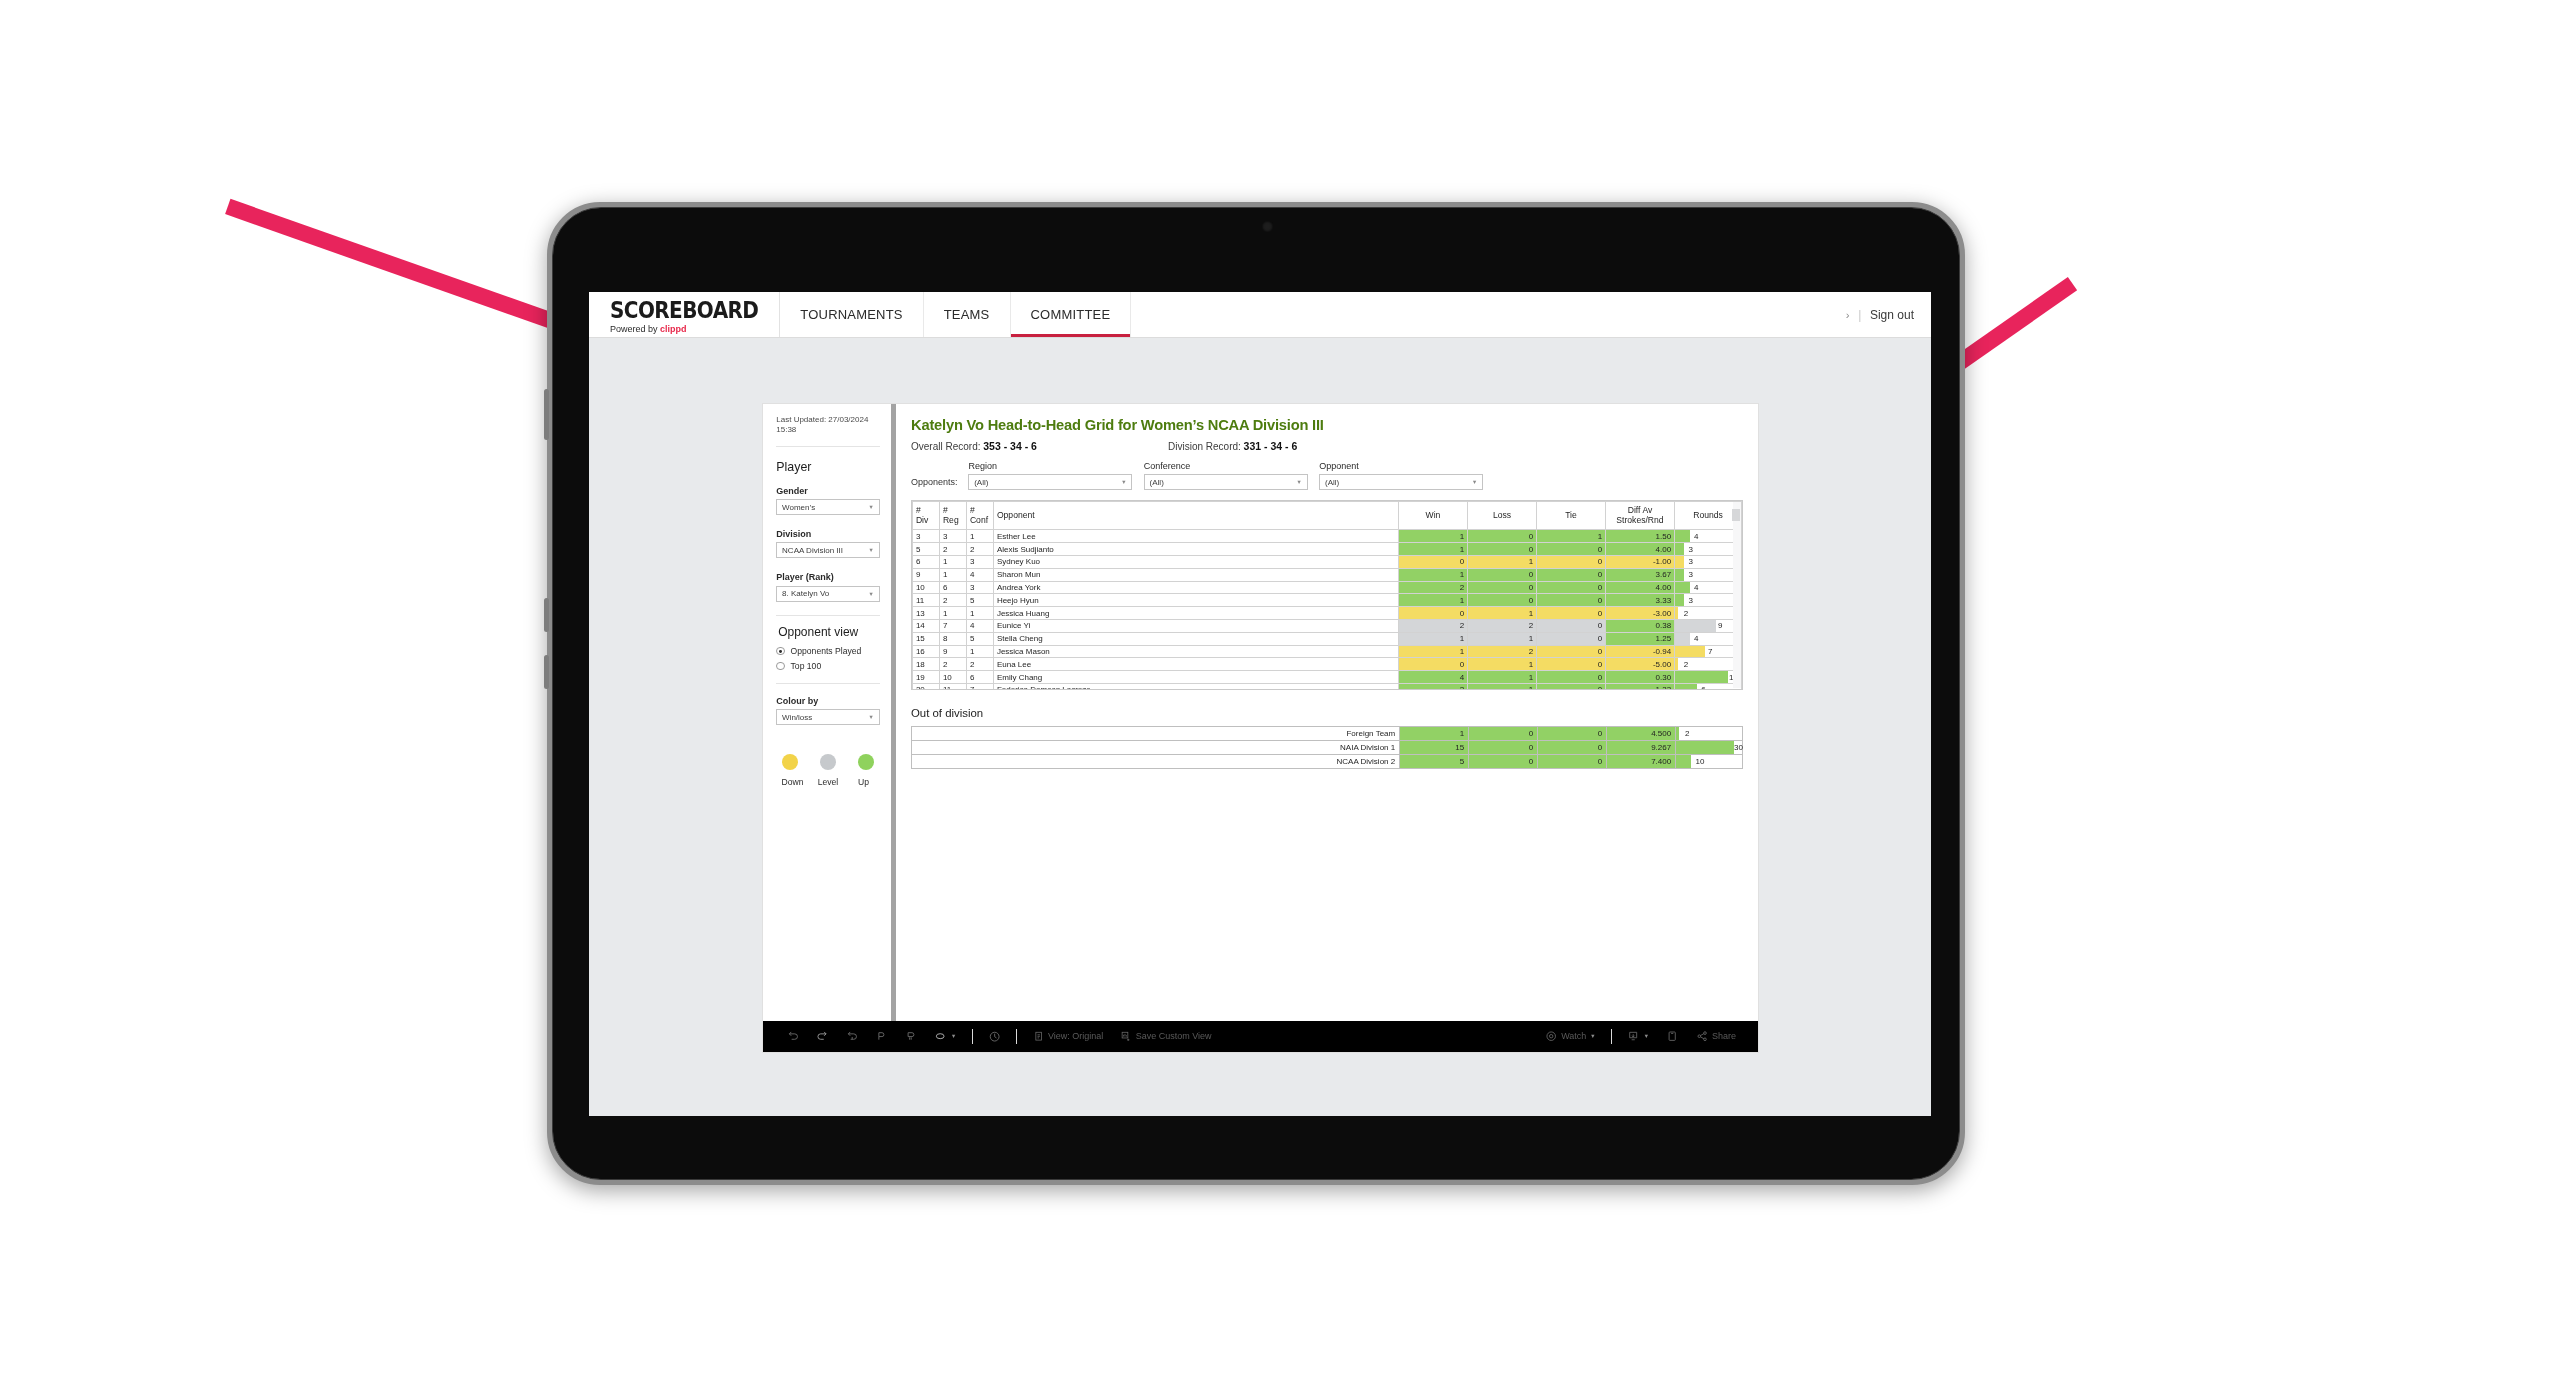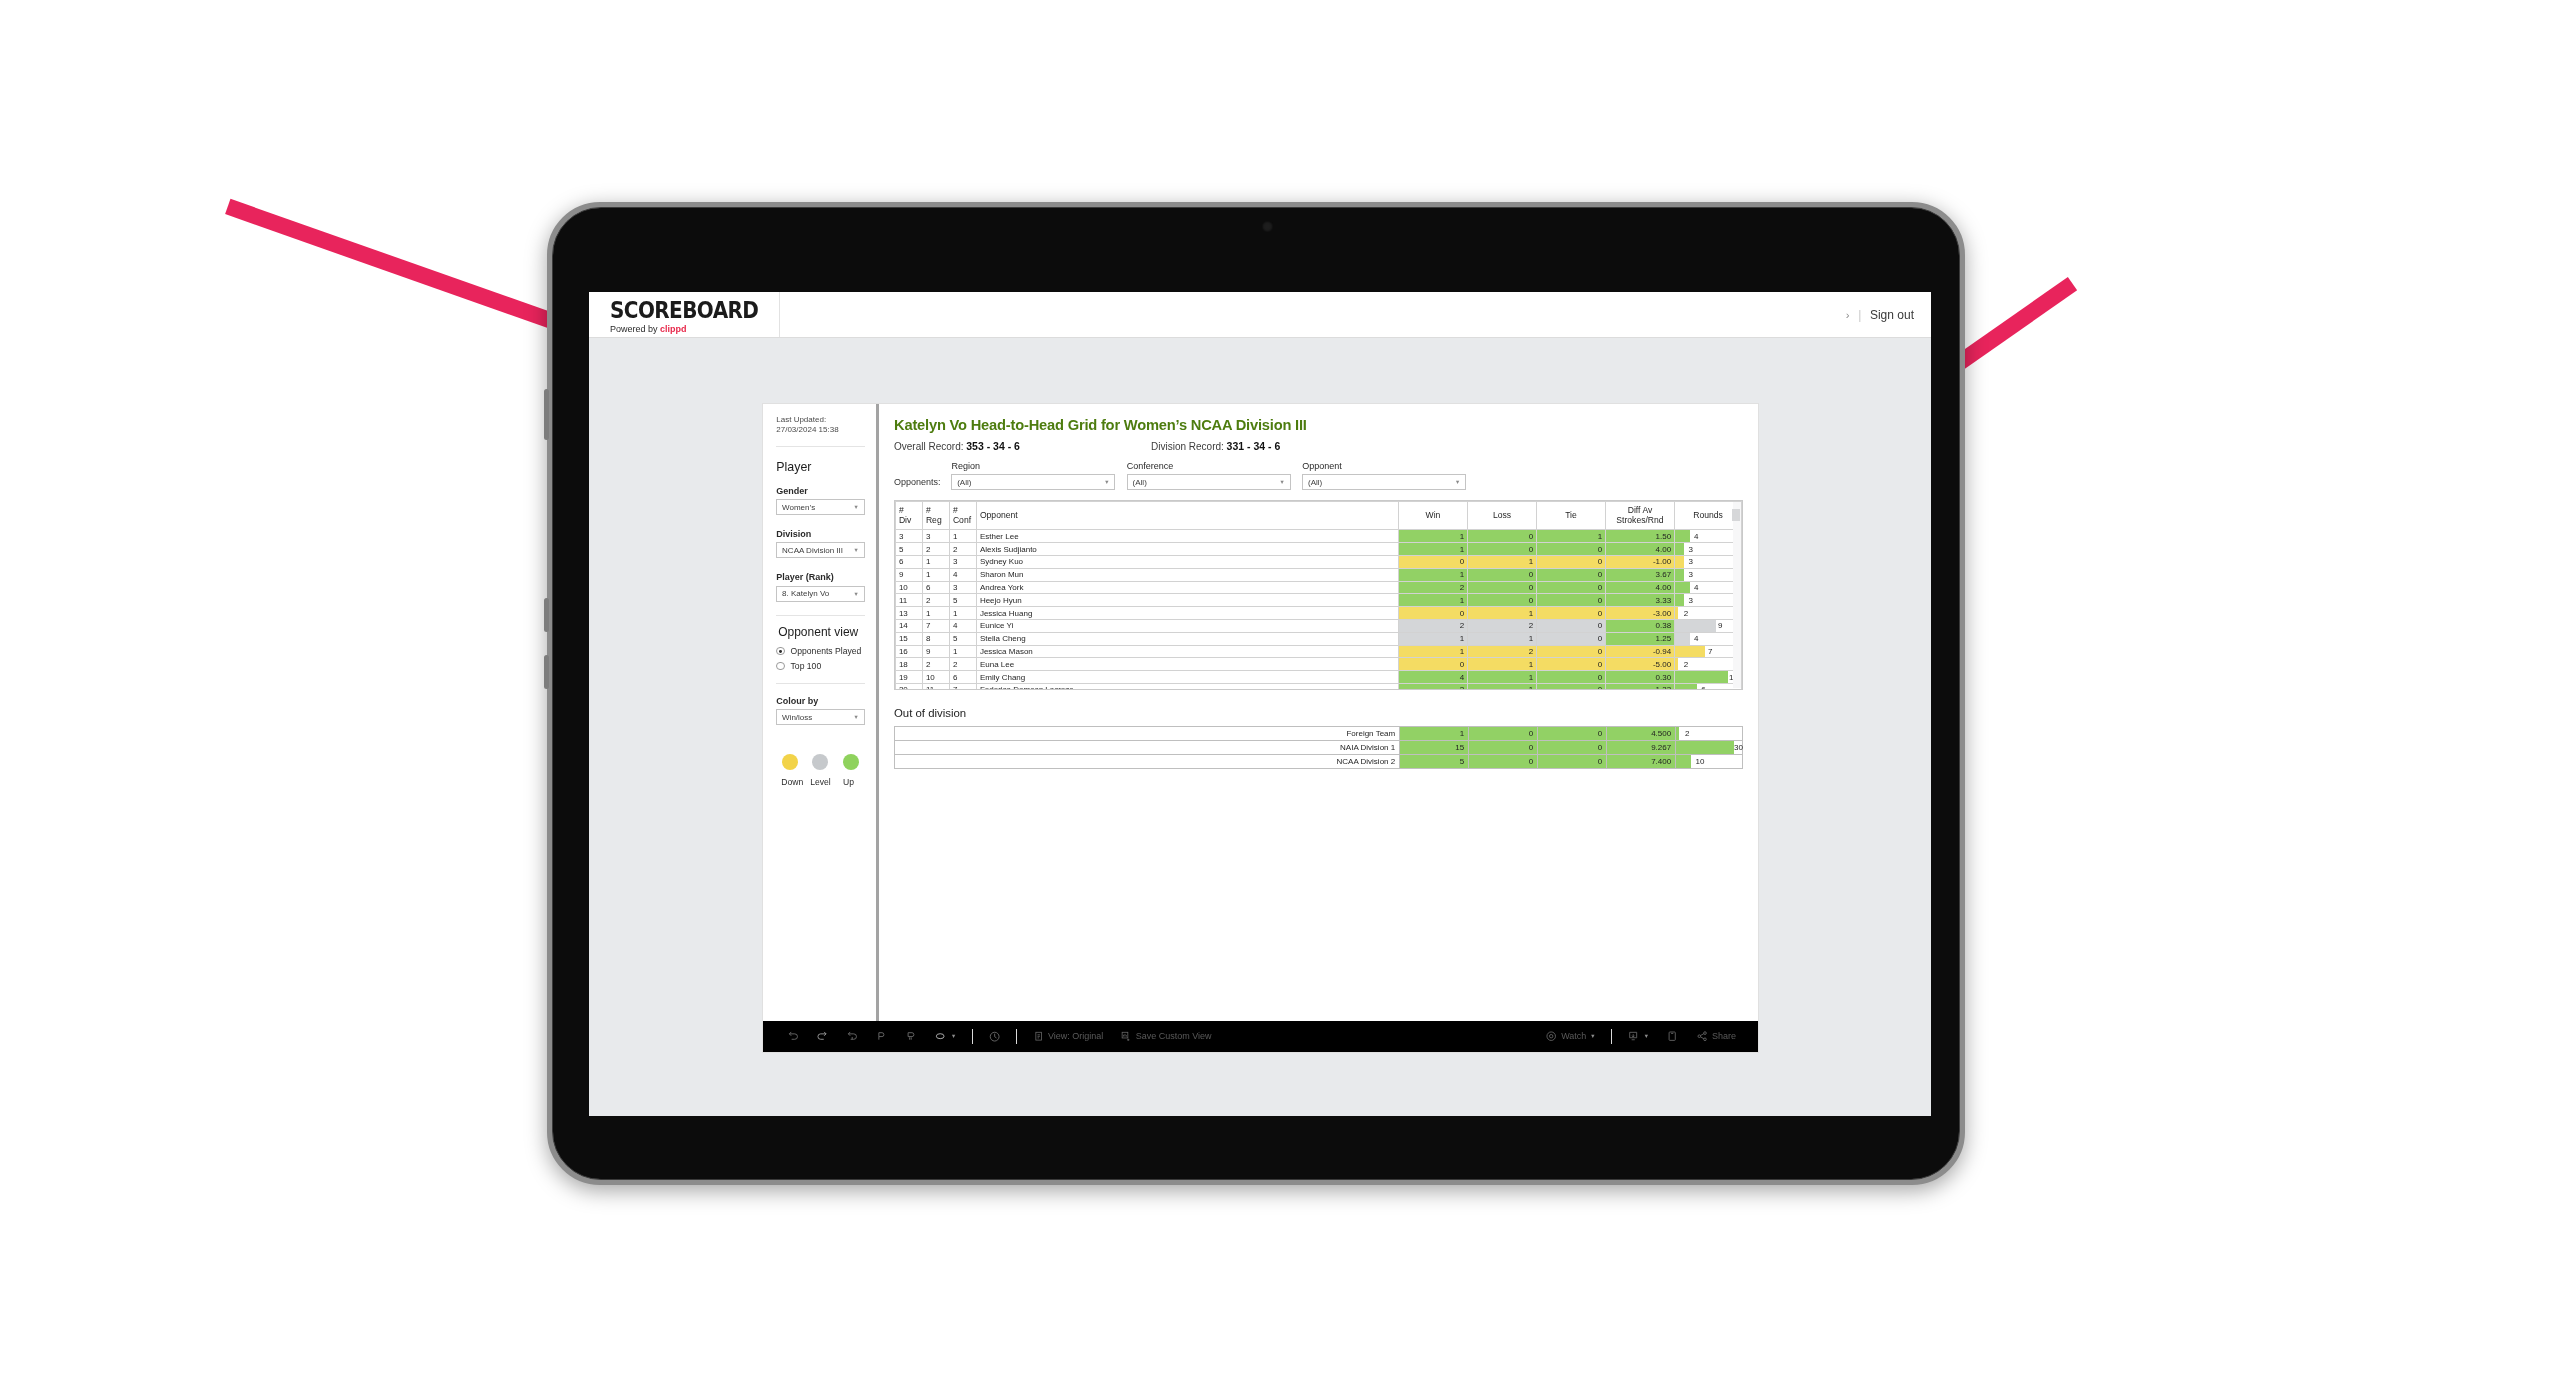--- a/index.html
+++ b/index.html
@@ -97,21 +97,21 @@
 
   
   #workspace { position:relative; height: calc(100% - 81px); background:#e8eaec; }
 
   #card {
     position:absolute; left:173px; top:65px; width:997px; height:619px;
     background:#fff; border:1px solid #e0e0e0; display:flex;
   }
 
   
-  #side { width:116px; border-right:3px solid #a3a3a3; padding:11.4px 11.4px 0 13.3px; }
+  #side { width:133px; border-right:5px solid #a3a3a3; padding:11.4px 11.4px 0 13.3px; }
   #lastup { font-size:8px; color:#4a4a4a; line-height:1.25; }
   .hr { height:1px; background:#e4e4e4; margin:10.5px 0 0 0; }
   .side-h { font-size:12.4px; color:#1d1d1d; margin:13.3px 0 11.4px 0; }
   .fld-label { font-size:9px; font-weight:700; color:#2a2a2a; margin-bottom:3.8px; }
   .fld { margin-bottom:13.3px; }
   .sel {
     height:16px; border:1px solid #c4c4c4; background:#fff; display:flex;
     align-items:center; justify-content:space-between; padding:0 4.8px;
     font-size:8px; color:#3c3c3c; cursor:pointer;
   }
@@ -205,20 +205,25 @@
     <div class="sidebtn" id="btn-a"></div>
     <div class="sidebtn" id="btn-b"></div>
     <div class="sidebtn" id="btn-c"></div>
 
     <div id="screen">
 
       <div id="app-header">
         <div id="brand">
           <div id="brand-title">SCOREBOARD</div>
           <div id="brand-sub"><span>Powered by </span><b>clippd</b></div>
+        </div>
+        <div class="topnav">
+          <div class="topnav-item">TOURNAMENTS</div>
+          <div class="topnav-item">TEAMS</div>
+          <div class="topnav-item active">COMMITTEE</div>
         </div>
         <div id="signout">
           <span class="chev">›</span>
           <span class="sep">|</span>
           <span>Sign out</span>
         </div>
       </div>
 
 
       <div id="workspace">

